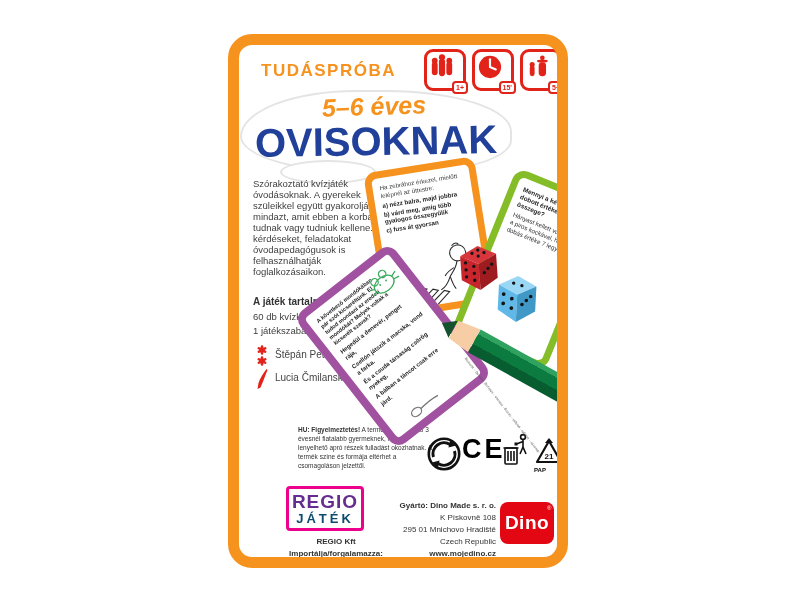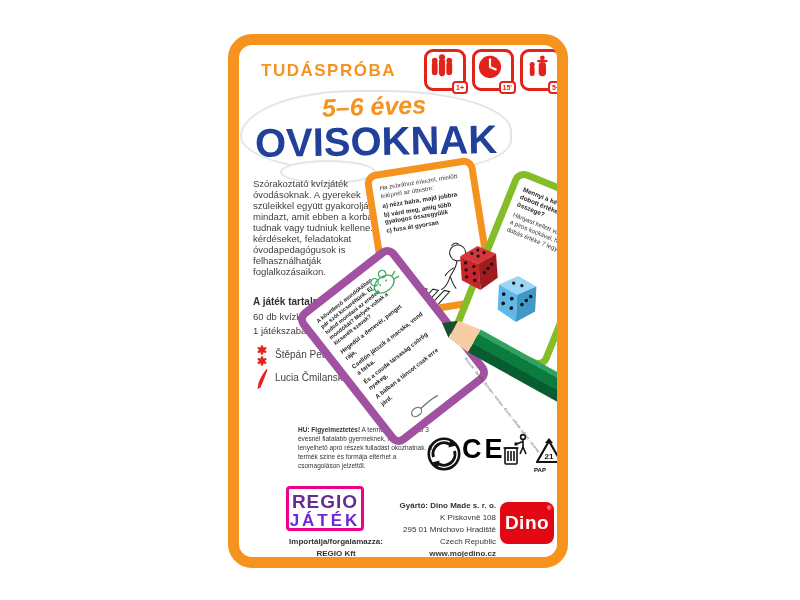--- a/index.html
+++ b/index.html
@@ -56,21 +56,21 @@
   .warn-baby{position:absolute;right:4px;top:5px;width:13px;height:13px;border:1.5px solid #444;border-radius:50%;}
   .warn-baby i{position:absolute;width:2px;height:2px;background:#444;border-radius:50%;top:4px;}
   .warn-text{left:70px;top:392px;width:134px;font-size:6.5px;line-height:1.38;color:#333;}
   .ce-mark{left:234px;top:400px;font-size:27px;font-weight:bold;letter-spacing:3px;color:#000;}
   .pap-wrap{left:306px;top:404px;width:32px;text-align:left;}
   .pap-label{font-size:6px;font-weight:bold;color:#000;margin-top:-2px;}
 
   .regio-logo{left:58px;top:452px;width:78px;height:45px;border:3px solid #EC008C;border-radius:4px;
               background:#fff;text-align:center;box-sizing:border-box;}
   .regio-top{color:#662D91;font-weight:bold;font-size:19px;letter-spacing:1px;line-height:1.05;margin-top:3px;}
-  .regio-bottom{color:#6d28d9;font-weight:bold;font-size:17px;letter-spacing:3px;line-height:1.1;}
+  .regio-bottom{color:#0c4a6e;font-weight:bold;font-size:13px;letter-spacing:3px;line-height:1.1;}
   .importer{left:10px;top:502px;width:196px;text-align:center;font-size:8px;line-height:1.5;color:#333;}
   .manufacturer{left:168px;top:466px;width:100px;text-align:right;font-size:8px;line-height:1.5;color:#333;}
   .b{font-weight:bold;}
   .dino-logo{left:272px;top:468px;width:54px;height:42px;background:#E30613;border-radius:8px;color:#fff;
              text-align:center;font-weight:bold;font-size:19px;line-height:42px;letter-spacing:0.5px;}
   .dino-r{position:absolute;right:2px;top:3px;font-size:6px;line-height:6px;font-weight:normal;}
 </style>
 </head>
 <body>
 
@@ -278,22 +278,22 @@
           <text x="15" y="21" font-size="8" font-weight="bold" text-anchor="middle" fill="#111" font-family="Liberation Sans, sans-serif">21</text>
         </svg>
         <div class="pap-label">PAP</div>
       </div>
 
       <div class="abs regio-logo">
         <div class="regio-top">REGIO</div>
         <div class="regio-bottom">JÁTÉK</div>
       </div>
       <div class="abs importer">
+        <div class="b">REGIO Kft</div>
         <div class="b">Importálja/forgalamazza:</div>
-        <div class="b">REGIO Kft</div>
         <div>1119 Budapest, Nándorfejérvári út 23-25</div>
 
       </div>
       <div class="abs manufacturer">
         <div class="b">Gyártó: Dino Made s. r. o.</div>
         <div>K Pískovně 108</div>
         <div>295 01 Mnichovo Hradiště</div>
         <div>Czech Republic</div>
         <div class="b">www.mojedino.cz</div>
         <div>Made in Czech Republic.</div>

